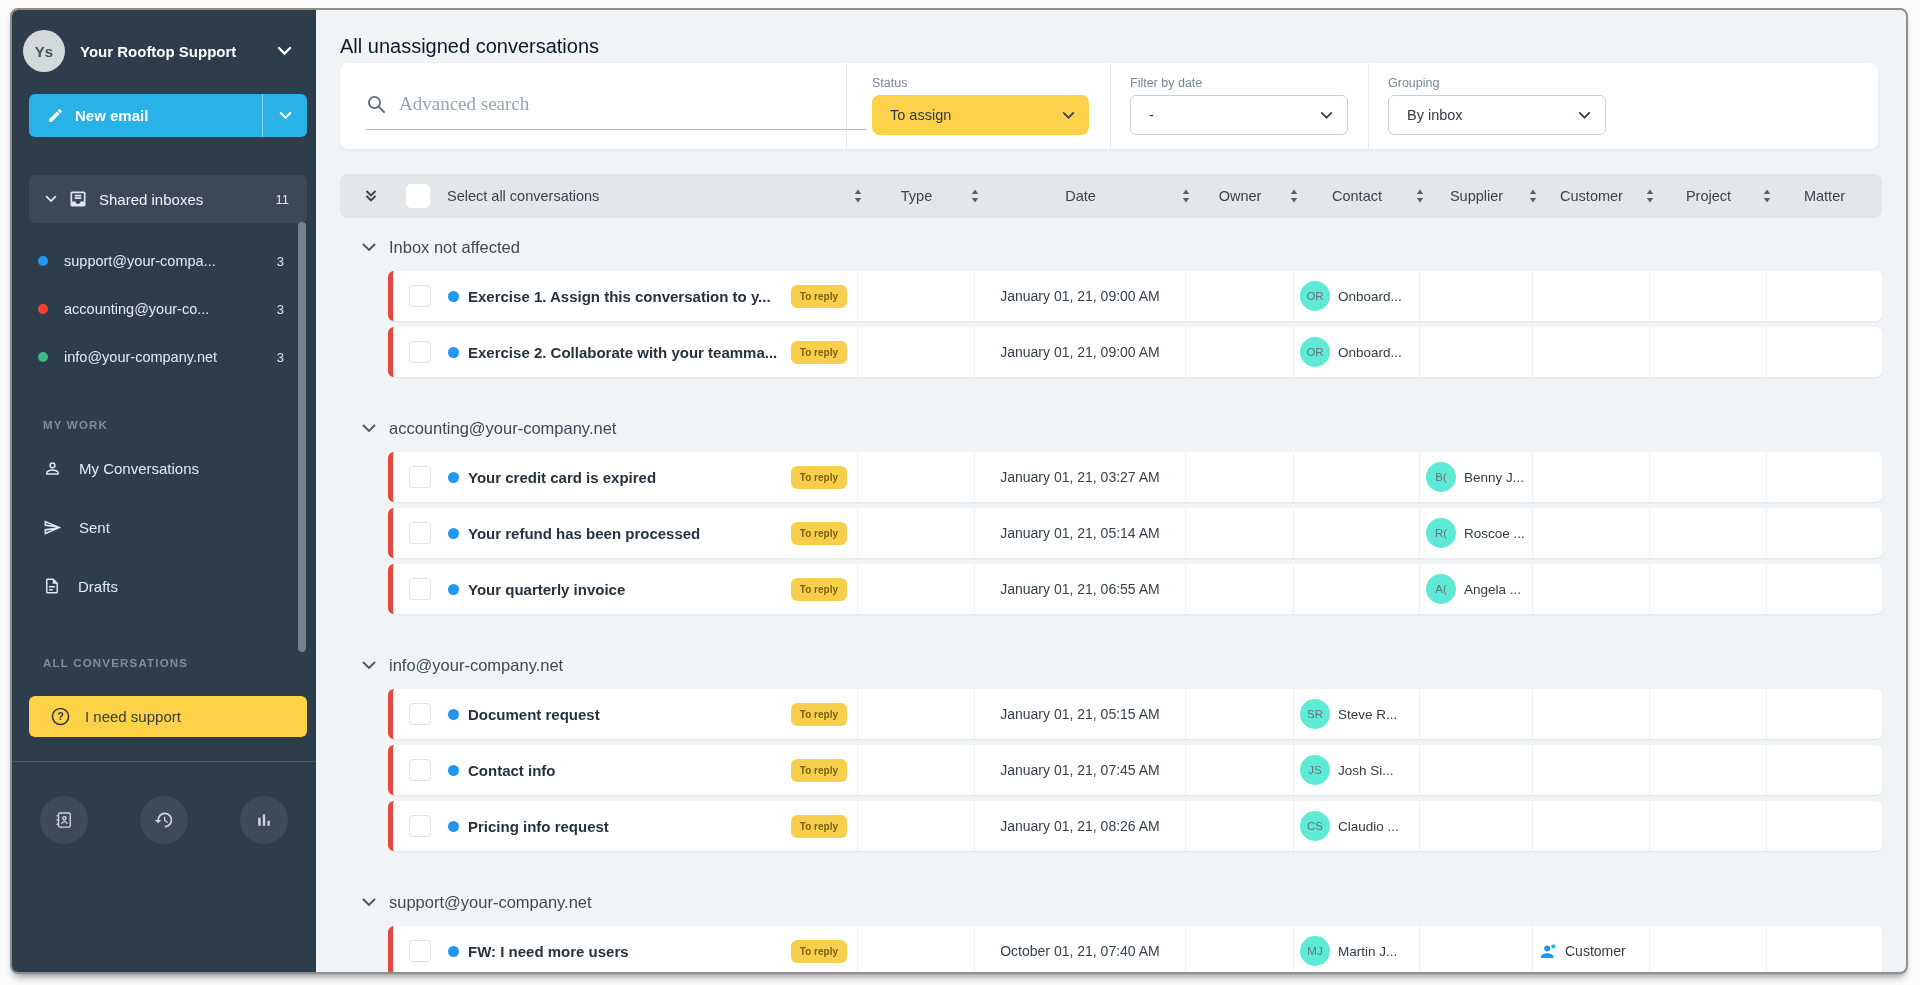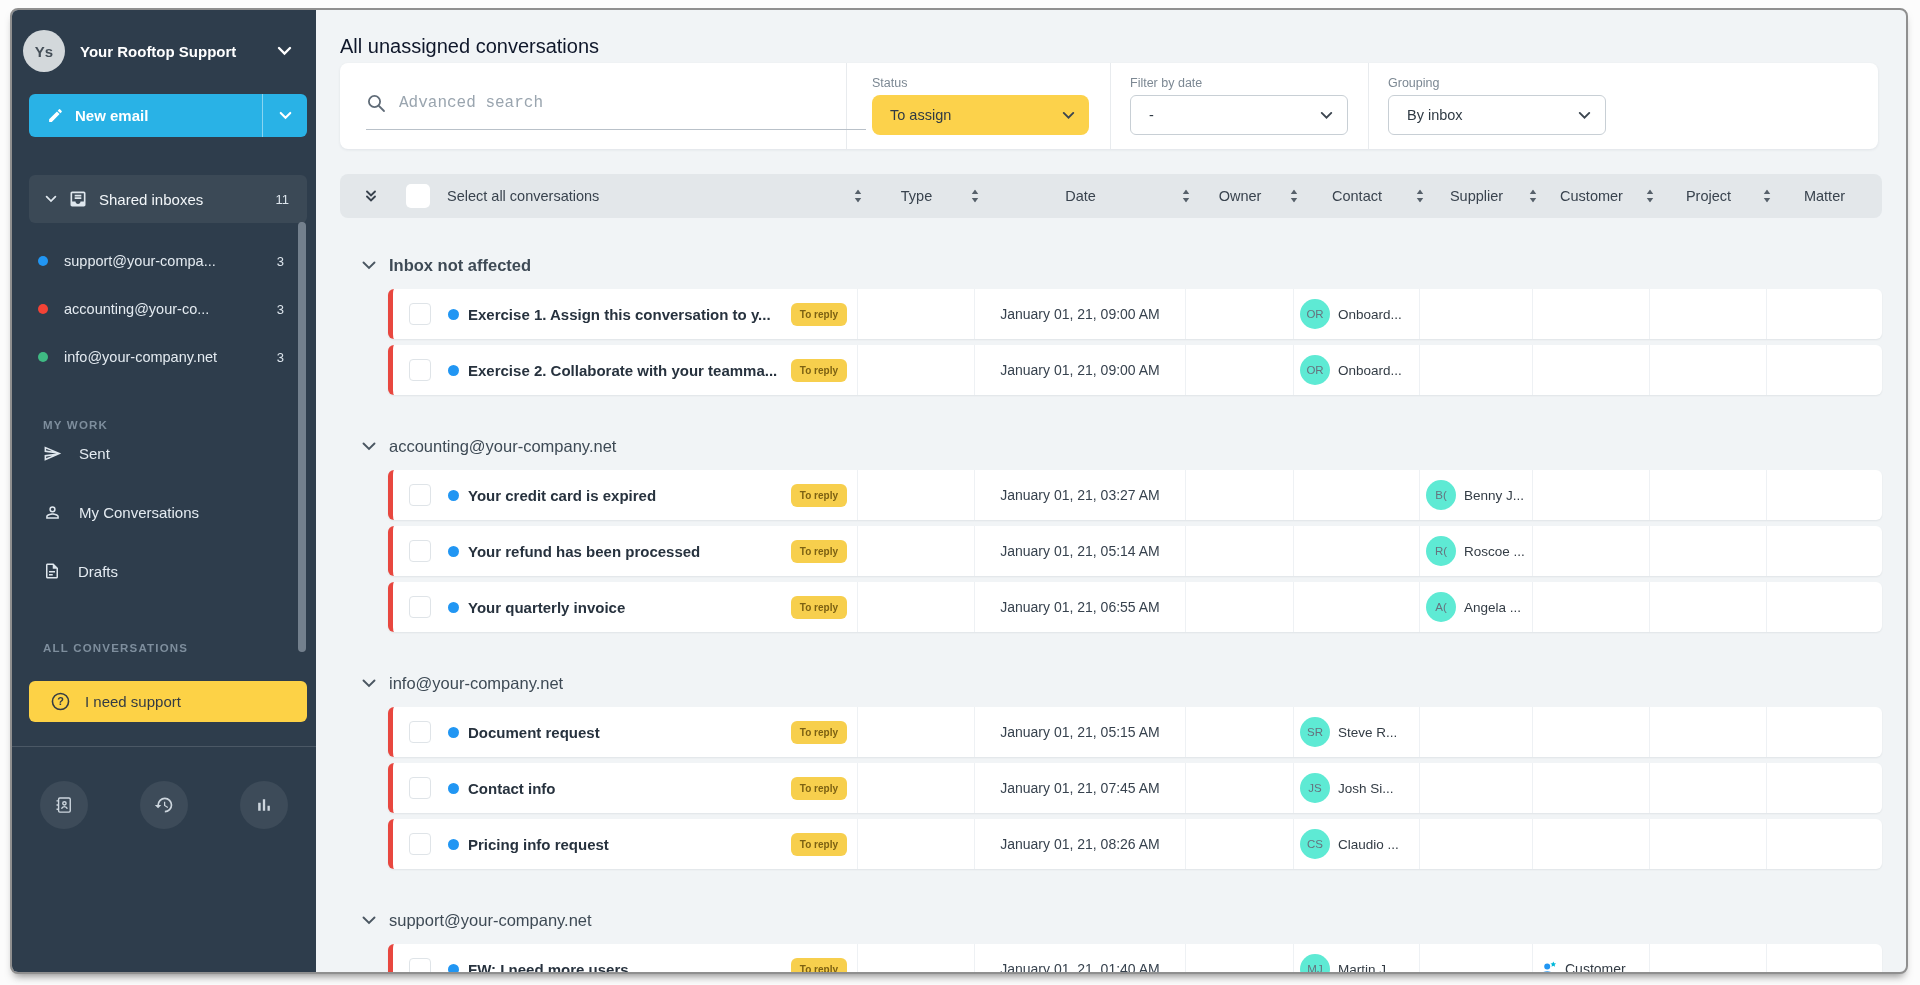--- a/index.html
+++ b/index.html
@@ -33,39 +33,39 @@
   .side-bottom { margin-top:34px; padding:0 28px; display:flex; justify-content:space-between; }
   .circle-btn { width:48px; height:48px; border-radius:50%; background:#3d4b59; display:flex; align-items:center; justify-content:center; color:#cdd6de; cursor:pointer; }
   .side-scroll { position:absolute; right:10px; top:212px; width:8px; height:430px; border-radius:4px; background:rgba(173,184,194,.55); }
 
   
   .main { flex:1; padding:25px 0 0 24px; overflow:hidden; }
   .page-title { font-size:20px; color:#0f172a; font-weight:normal; }
   .fcard { margin-top:5px; width:1538px; height:86px; background:#fff; border-radius:8px; box-shadow:0 1px 3px rgba(20,40,60,.08); position:relative; }
   .fdiv { position:absolute; top:0; bottom:0; width:1px; background:#e8ebee; }
   .search-wrap { position:absolute; left:26px; top:30px; display:flex; align-items:center; gap:13px; color:#606c78; }
-  .search-input { border:none; outline:none; font-size:16px; color:#8b5cf6; width:440px; background:transparent; font-family:Liberation Mono, monospace; }
+  .search-input { border:none; outline:none; font-size:19px; color:#8b5cf6; width:440px; background:transparent; font-family:Liberation Serif, serif; }
   .search-input::placeholder { color:#9aa5af; }
   .search-line { position:absolute; left:26px; top:66px; width:500px; height:1px; background:#b9c1c9; }
   .flabel { position:absolute; top:13px; font-size:12.5px; color:#7c8893; }
   .dd { position:absolute; top:32px; height:40px; border-radius:6px; display:flex; align-items:center; padding:0 14px 0 18px; font-size:14.5px; color:#2f3a44; cursor:pointer; }
   .dd .val { flex:1; }
   .dd-yellow { background:#fcd24b; border-radius:8px; }
   .dd-white { background:#fff; border:1px solid #c8cfd5; }
 
   .thead { margin-top:25px; width:1542px; height:44px; background:#e3e7ea; border-radius:8px; display:grid; grid-template-columns:518px 117px 211px 108px 126px 113px 117px 117px 115px; align-items:center; }
   .th { position:relative; height:100%; display:flex; align-items:center; justify-content:center; font-size:14.5px; color:#39434e; }
   .th-select { justify-content:flex-start; padding-left:25px; gap:0; }
   .dchev { display:flex; color:#39434e; margin-right:29px; cursor:pointer; }
   .cb { width:22px; height:22px; background:#fff; border:1px solid #dfe4e8; border-radius:4px; flex-shrink:0; cursor:pointer; }
   .cb-h { width:24px; height:24px; border:none; border-radius:5px; margin-right:17px; }
   .sort { position:absolute; left:-4px; top:50%; transform:translateY(-50%); color:#56606a; display:flex; cursor:pointer; }
 
   .ghead { display:flex; align-items:center; gap:13px; margin:42px 0 0 22px; cursor:pointer; }
-  .ghead.first { margin-top:38px;font-weight:bold; }
+  .ghead.first { margin-top:20px; }
   .gname { font-size:16.5px; color:#3e4a55; }
   .row { margin:6px 0 0 48px; width:1494px; height:50px; background:#fff; border-radius:6px; border-left:5px solid #e8473f; box-shadow:0 1px 2px rgba(16,30,40,.07); display:grid; grid-template-columns:465px 117px 211px 108px 126px 113px 117px 117px 115px; cursor:pointer; }
   .row.first { margin-top:14px; }
   .cell { border-right:1px solid #eef1f4; display:flex; align-items:center; min-width:0; }
   .cell.last { border-right:none; }
   .c-subject { padding:0 10px 0 16px; }
   .udot { width:11px; height:11px; border-radius:50%; background:#2196f3; margin-left:17px; flex-shrink:0; }
   .subj { margin-left:9px; flex:1; min-width:0; white-space:nowrap; overflow:hidden; font-size:15px; font-weight:bold; color:#27323e; }
   .pill { background:#f7cf4d; color:#7c6113; font-size:10px; font-weight:bold; padding:6px 9px; border-radius:6px; white-space:nowrap; flex-shrink:0; }
   .c-date { justify-content:center; font-size:14px; color:#37424e; }
@@ -135,35 +135,35 @@
         <span class="cnt">3</span>
       </div>
       <div class="inbox-item">
         <span class="dot" style="background:#3fba83"></span>
         <span class="nm">info@your-company.net</span>
         <span class="cnt">3</span>
       </div>
     </div>
 
     <div class="side-label">MY WORK</div>
+    <div class="nav-item first">
+      <span style="display:flex">
+        <svg width="19" height="19" viewBox="0 0 24 24" fill="currentColor">
+            <path d="M12 5.9a2.1 2.1 0 1 1 0 4.2 2.1 2.1 0 0 1 0-4.2m0 9c2.97 0 6.1 1.46 6.1 2.1v1.1H5.9V17c0-.64 3.13-2.1 6.1-2.1M12 4a4 4 0 1 0 0 8 4 4 0 0 0 0-8zm0 9c-2.67 0-8 1.34-8 4v3h16v-3c0-2.66-5.33-4-8-4z"></path>
+          </svg>
+      </span>
+      <span>My Conversations</span>
+    </div>
     <div class="nav-item">
       <span style="display:flex">
         <svg width="19" height="19" viewBox="0 0 24 24" fill="currentColor">
             <path d="M4.01 6.03l7.51 3.22-7.52-1 .01-2.22m7.5 8.72L4 17.97v-2.22l7.51-1M2.01 3L2 10l15 2-15 2 .01 7L23 12 2.01 3z"></path>
           </svg>
       </span>
       <span>Sent</span>
-    </div>
-    <div class="nav-item first">
-      <span style="display:flex">
-        <svg width="19" height="19" viewBox="0 0 24 24" fill="currentColor">
-            <path d="M12 5.9a2.1 2.1 0 1 1 0 4.2 2.1 2.1 0 0 1 0-4.2m0 9c2.97 0 6.1 1.46 6.1 2.1v1.1H5.9V17c0-.64 3.13-2.1 6.1-2.1M12 4a4 4 0 1 0 0 8 4 4 0 0 0 0-8zm0 9c-2.67 0-8 1.34-8 4v3h16v-3c0-2.66-5.33-4-8-4z"></path>
-          </svg>
-      </span>
-      <span>My Conversations</span>
     </div>
     <div class="nav-item">
       <span style="display:flex">
         <svg width="18" height="18" viewBox="0 0 24 24" fill="currentColor">
             <path d="M14 2H6c-1.1 0-2 .9-2 2v16c0 1.1.9 2 2 2h12c1.1 0 2-.9 2-2V8l-6-6zm4 18H6V4h7v5h5v11zM8 12h8v2H8zm0 4h5v2H8z"></path>
           </svg>
       </span>
       <span>Drafts</span>
     </div>
 
@@ -535,21 +535,21 @@
       <span class="gname">support@your-company.net</span>
     </div>
     <div class="row first">
       <div class="cell c-subject">
           <span class="cb"></span>
           <span class="udot"></span>
           <span class="subj">FW: I need more users</span>
           <span class="pill">To reply</span>
         </div>
       <div class="cell"></div>
-      <div class="cell c-date">January 01, 21, 01:40 AM</div>
+      <div class="cell c-date">October 01, 21, 07:40 AM</div>
       <div class="cell"></div>
       <div class="cell c-person">
           <span class="av">MJ</span>
           <span class="pname">Martin J...</span>
         </div>
       <div class="cell"></div>
       <div class="cell c-tag">
         <span style="display:flex">
           <svg width="17" height="17" viewBox="0 0 17 17">
               <path fill="#2196f3" d="M7.2 8.6a3 3 0 1 0 0-6 3 3 0 0 0 0 6zm0 1.6c-2.1 0-6.2 1.05-6.2 3.15V15h12.4v-1.65c0-2.1-4.1-3.15-6.2-3.15z"></path>

